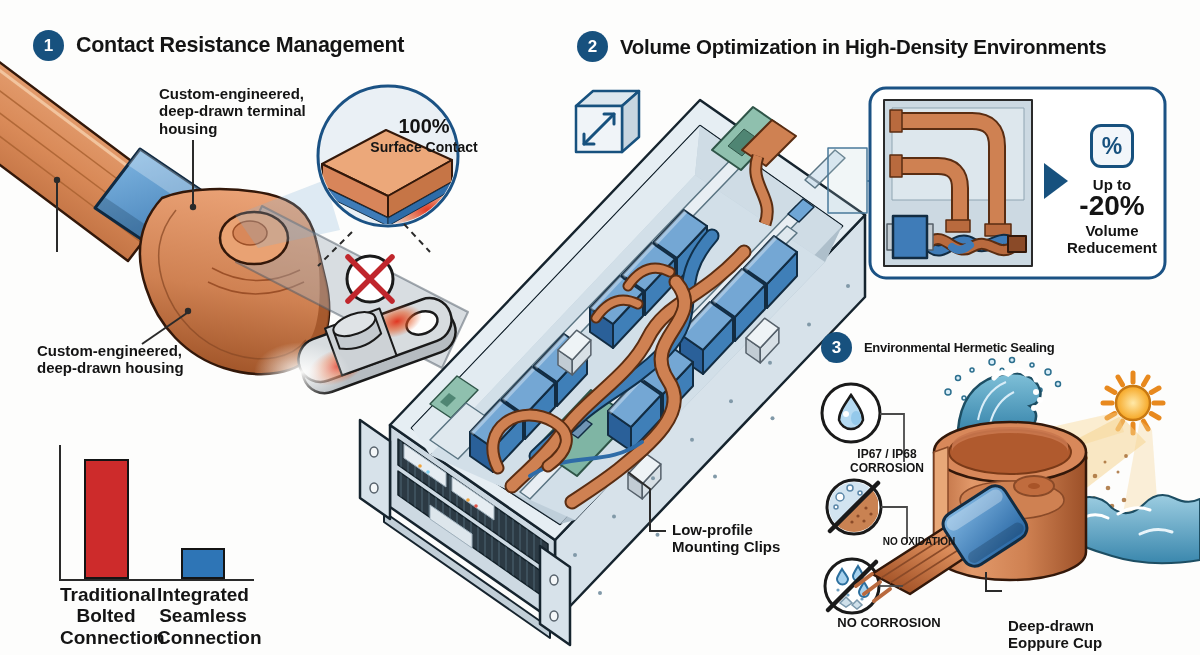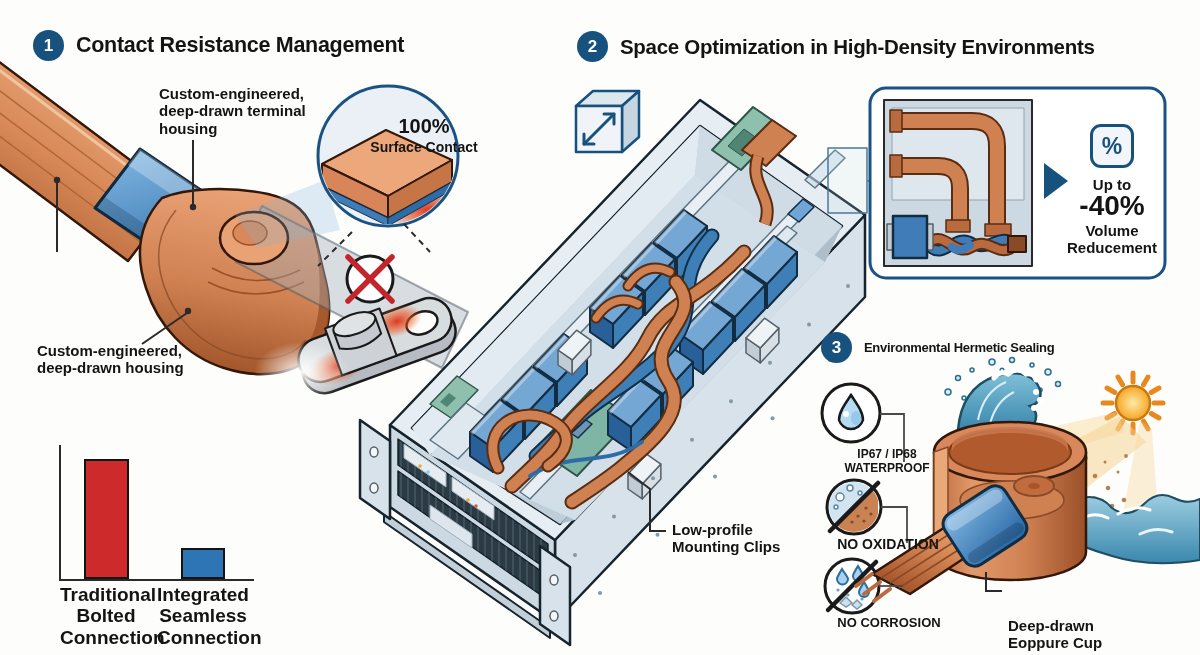--- a/index.html
+++ b/index.html
@@ -502,21 +502,21 @@
   <circle cx="188" cy="311" r="3.2" fill="#2a2a2a" stroke="none"></circle>
 </g>
 </svg>
 
 <div class="hdr" style="left:33px;top:30px;">
   <div class="badge">1</div>
   <div class="title" style="font-size:21.5px;">Contact Resistance Management</div>
 </div>
 <div class="hdr" style="left:577px;top:31px;">
   <div class="badge">2</div>
-  <div class="title" style="font-size:20.5px;">Space Optimization in High-Density Environments</div>
+  <div class="title" style="font-size:20.5px;">Volume Optimization in High-Density Environments</div>
 </div>
 <div class="hdr" style="left:821px;top:332px;">
   <div class="badge">3</div>
   <div class="title" style="font-size:13px;">Environmental Hermetic Sealing</div>
 </div>
 
 <div class="lbl" style="left:159px;top:85px;font-size:15px;">Custom-engineered,
 deep-drawn terminal
 housing</div>
 <div class="lbl" style="left:37px;top:342px;font-size:15px;">Custom-engineered,
@@ -533,24 +533,24 @@
 Connection</div>
 <div class="cat" style="left:157px;">Integrated
 Seamless
 Connection</div>
 
 <div class="lbl" style="left:672px;top:521px;font-size:15px;">Low-profile
 Mounting Clips</div>
 
 <div class="pct-icon">%</div>
 <div class="upto">Up to</div>
-<div class="big30">-40%</div>
+<div class="big30">-20%</div>
 <div class="volred">Volume
 Reducement</div>
 
 <div class="lbl ctr" style="left:805px;top:447px;width:92px;font-size:12px;line-height:1.2;">IP67 / IP68
-WATERPROOF</div>
-<div class="lbl ctr" style="left:797px;top:536px;width:110px;font-size:14px;">NO OXIDATION</div>
+CORROSION</div>
+<div class="lbl ctr" style="left:828px;top:536px;width:110px;font-size:10px;">NO OXIDATION</div>
 <div class="lbl ctr" style="left:797px;top:615px;width:112px;font-size:13px;">NO CORROSION</div>
 <div class="lbl" style="left:1008px;top:581px;font-size:15px;margin-top:36px;">Deep-drawn
 Eoppure Cup</div>
 
 </div>
 
 </body></html>

